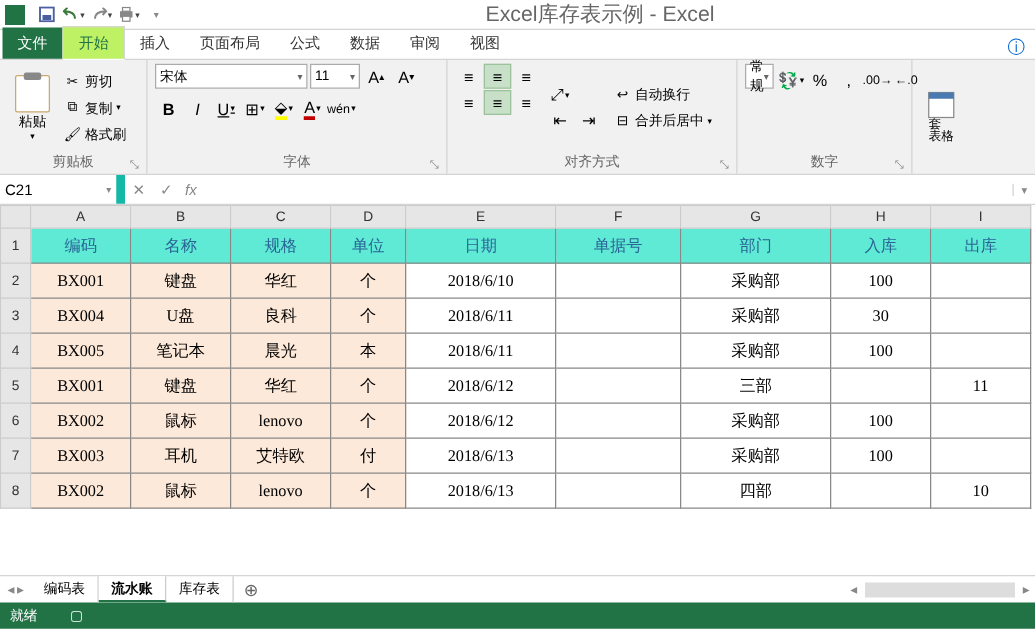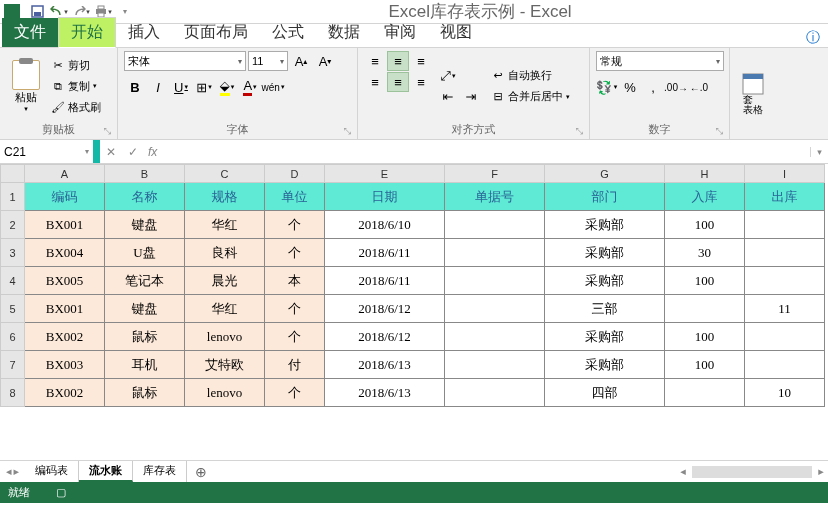--- a/index.html
+++ b/index.html
@@ -2,21 +2,21 @@
 <html><head>
 <meta charset="utf-8">
 <style>
 *{box-sizing:border-box;margin:0;padding:0;font-family:"Microsoft YaHei",SimSun,Arial,sans-serif}
 body{background:#fff;width:828px;height:505px;overflow:hidden;position:relative;font-size:12px}
 .qat{height:24px;background:#fff;display:flex;align-items:center;padding:0 4px;border-bottom:1px solid #d4d4d4}
 .qat .logo{width:16px;height:16px;background:#217346;margin-right:6px}
 .qat .qbtn{width:22px;height:20px;display:flex;align-items:center;justify-content:center;color:#444}
 .qat .title{flex:1;text-align:center;color:#666;font-size:17px}
 .tabs{height:24px;background:#fff;display:flex;align-items:flex-end;padding-left:2px;border-bottom:1px solid #d4d4d4}
-.tab{padding:4px 12px;font-size:16px;color:#333;cursor:pointer}
+.tab{padding:4px 12px;font-size:12px;color:#333;cursor:pointer}
 .tab.file{background:#217346;color:#fff}
 .tab.active{background:#bef264;color:#217346;border:1px solid #d4d4d4;border-bottom:1px solid #fff;margin-bottom:-1px}
 .tabs .help{margin-left:auto;margin-right:8px;color:#0066cc;font-size:14px}
 .ribbon{height:92px;background:#f1f1f1;border-bottom:1px solid #d4d4d4;display:flex;position:relative}
 .group{border-right:1px solid #d4d4d4;padding:3px 6px 2px;display:flex;flex-direction:column;position:relative}
 .group-body{flex:1;display:flex;gap:3px}
 .group-label{text-align:center;font-size:11px;color:#666;padding-top:1px;position:relative}
 .group-label .dlg{position:absolute;right:0;bottom:0;font-size:9px;color:#888}
 .bigbtn{display:flex;flex-direction:column;align-items:center;justify-content:center;width:40px;gap:0;font-size:11px}
 .paste-ico{width:28px;height:30px;background:#fff;border:1px solid #c9a96e;border-radius:2px;position:relative}
@@ -192,21 +192,21 @@
             <span class="ico">⊟</span>
             <span>合并后居中</span>
             <span style="font-size:7px">▾</span>
           </div>
       </div>
     </div>
     <div class="group-label"><span>对齐方式</span><span class="dlg">⤡</span></div>
   </div>
 
   <div class="group" style="width:140px">
-    <div class="group-body" style="flex-direction:column">
+    <div class="group-body" style="flex-direction:row">
       <div class="combo" style="width:128px">
           <span>常规</span>
           <span class="dd">▾</span>
         </div>
       <div class="btnrow" style="margin-top:3px">
         <div class="rbtn">💱<span class="dd">▾</span></div>
         <div class="rbtn">%</div>
         <div class="rbtn">,</div>
         <div class="rbtn" style="font-size:10px">.00→</div>
         <div class="rbtn" style="font-size:10px">←.0</div>

